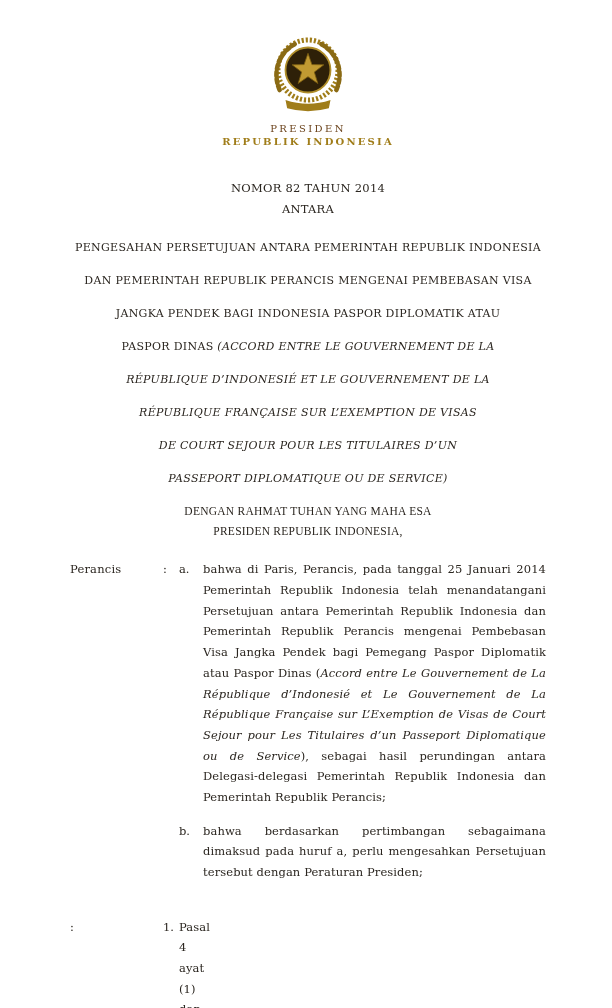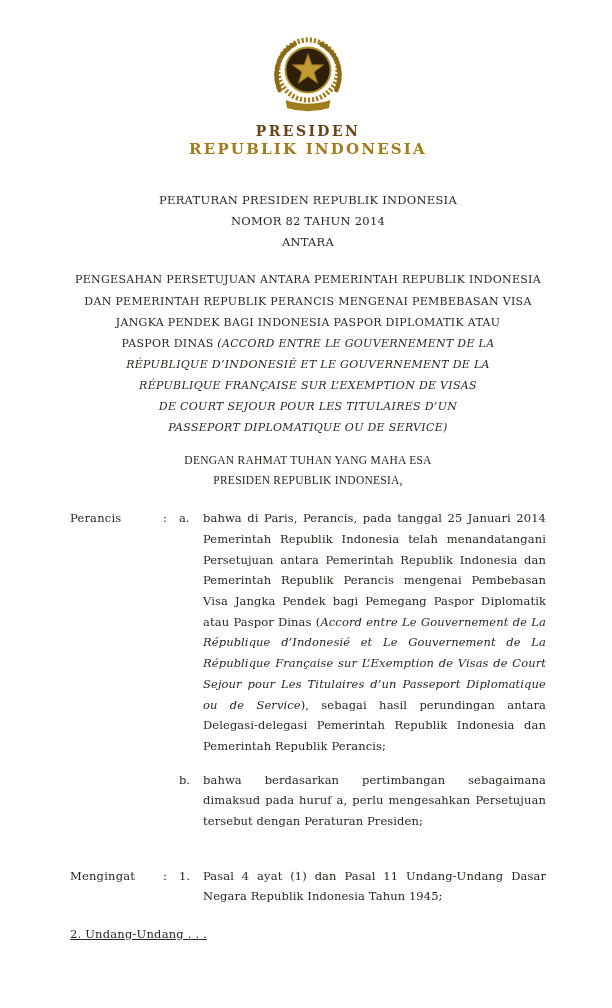--- a/index.html
+++ b/index.html
@@ -7,28 +7,28 @@
   body { display:flex; justify-content:center; }
   .page {
     width:612px; height:1008px; background:#ffffff; overflow:hidden;
     font-family:"DejaVu Serif","Liberation Serif",serif;
     color:#2b2620; padding:30px 66px 0 70px; position:relative;
   }
   
   .seal-block { text-align:center; }
   .seal-svg { display:block; margin:0 auto; }
   .seal-text { line-height:1.3; margin-top:2px; }
-  .seal-line1 { font-size:14px; font-weight:bold; letter-spacing:2.4px; color:#6b431c; }
-  .seal-line2 { font-size:15px; font-weight:bold; letter-spacing:2.2px; color:#a07d1a; }
+  .seal-line1 { font-size:10px; font-weight:normal; letter-spacing:2.4px; color:#6b431c; }
+  .seal-line2 { font-size:10px; font-weight:bold; letter-spacing:2.2px; color:#a07d1a; }
   
   .title-block { text-align:center; margin-top:30px; font-size:11.5px; line-height:1.85; letter-spacing:0.25px; }
   .title-block div { white-space:nowrap; }
   
   .subject-block { text-align:center; margin-top:16px; font-size:11px; line-height:1.92; letter-spacing:0.3px; }
-  .subject-block .sline { white-space:nowrap; }
+  .subject-block .sline { white-space:nowrap;margin-top:12px; }
   .it { font-style:italic; }
   
   .preamble { text-align:center; margin-top:16px; font-size:11.5px; letter-spacing:0.25px;font-family:Liberation Serif, serif; }
   .preamble .p2 { margin-top:8px; }
   
   .clause-grid {
     display:grid; grid-template-columns:93px 16px 24px 1fr;
     font-size:11.5px; line-height:1.8;
   }
   .menimbang-a { margin-top:22px; }
@@ -61,21 +61,20 @@
 
       <path d="M33,84 Q60,93 87,84 L85,94 Q60,101 35,94 Z" fill="#a07d1a"></path>
     </svg>
     <div class="seal-text">
       <div class="seal-line1">PRESIDEN</div>
       <div class="seal-line2">REPUBLIK INDONESIA</div>
     </div>
   </header>
 
   <section class="title-block">
-    <div>PERATURAN PRESIDEN REPUBLIK INDONESIA</div>
     <div>NOMOR 82 TAHUN 2014</div>
     <div>ANTARA</div>
   </section>
 
   <section class="subject-block">
     <div class="sline">PENGESAHAN PERSETUJUAN ANTARA PEMERINTAH REPUBLIK INDONESIA</div>
     <div class="sline">DAN PEMERINTAH REPUBLIK PERANCIS MENGENAI PEMBEBASAN VISA</div>
     <div class="sline">JANGKA PENDEK BAGI INDONESIA PASPOR DIPLOMATIK ATAU</div>
     <div class="sline"><span>PASPOR DINAS </span><span class="it">(ACCORD ENTRE LE GOUVERNEMENT DE LA</span></div>
     <div class="sline it">RÉPUBLIQUE D’INDONESIÉ ET LE GOUVERNEMENT DE LA</div>
@@ -97,21 +96,20 @@
   </div>
 
   <div class="clause-grid menimbang-b">
     <div class="clause-label"></div>
     <div class="clause-colon"></div>
     <div class="item-marker">b.</div>
     <p class="item-text"><span>bahwa berdasarkan pertimbangan sebagaimana dimaksud pada huruf a, perlu mengesahkan Persetujuan tersebut dengan Peraturan Presiden;</span><span class="it"></span><span></span></p>
   </div>
 
   <div class="clause-grid mengingat-1">
-    <div class="clause-label">Mengingat</div>
     <div class="clause-colon">:</div>
     <div class="item-marker">1.</div>
     <p class="item-text">Pasal 4 ayat (1) dan Pasal 11 Undang-Undang Dasar Negara Republik Indonesia Tahun 1945;</p>
   </div>
 
   <div class="catchword">2.  Undang-Undang . . .</div>
 
 </div>
 
 </body></html>

